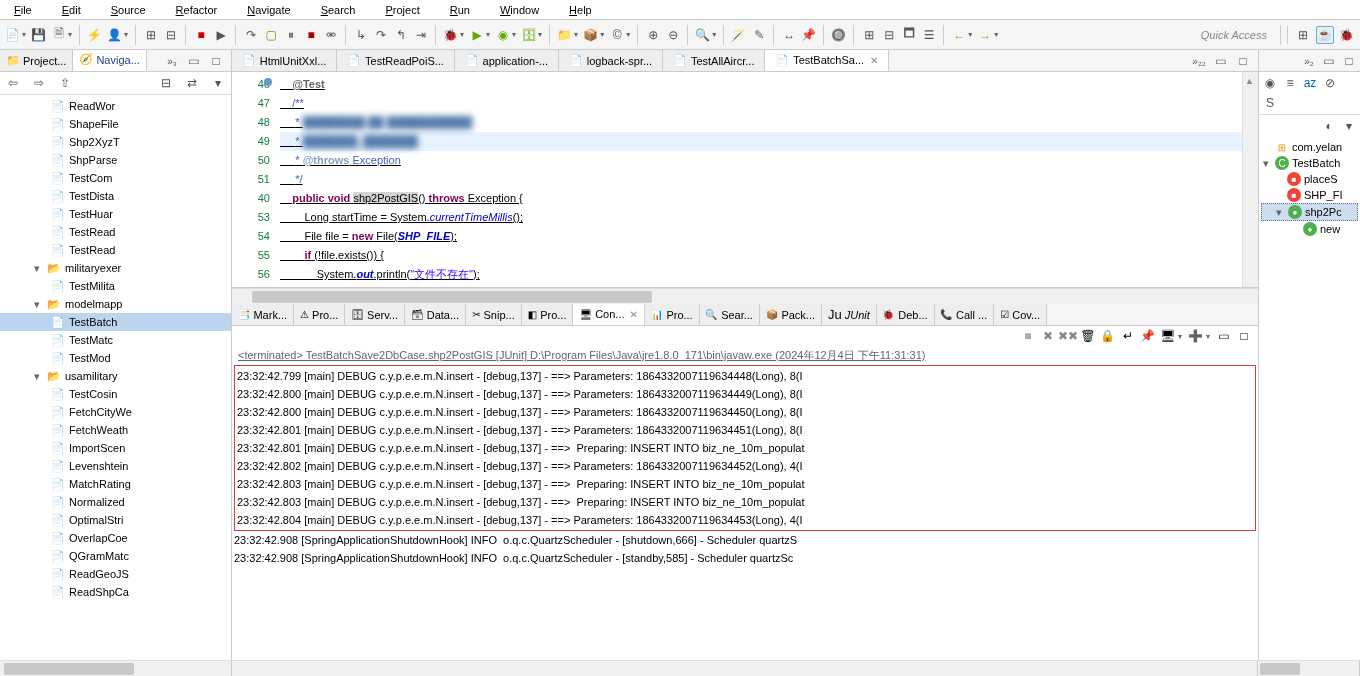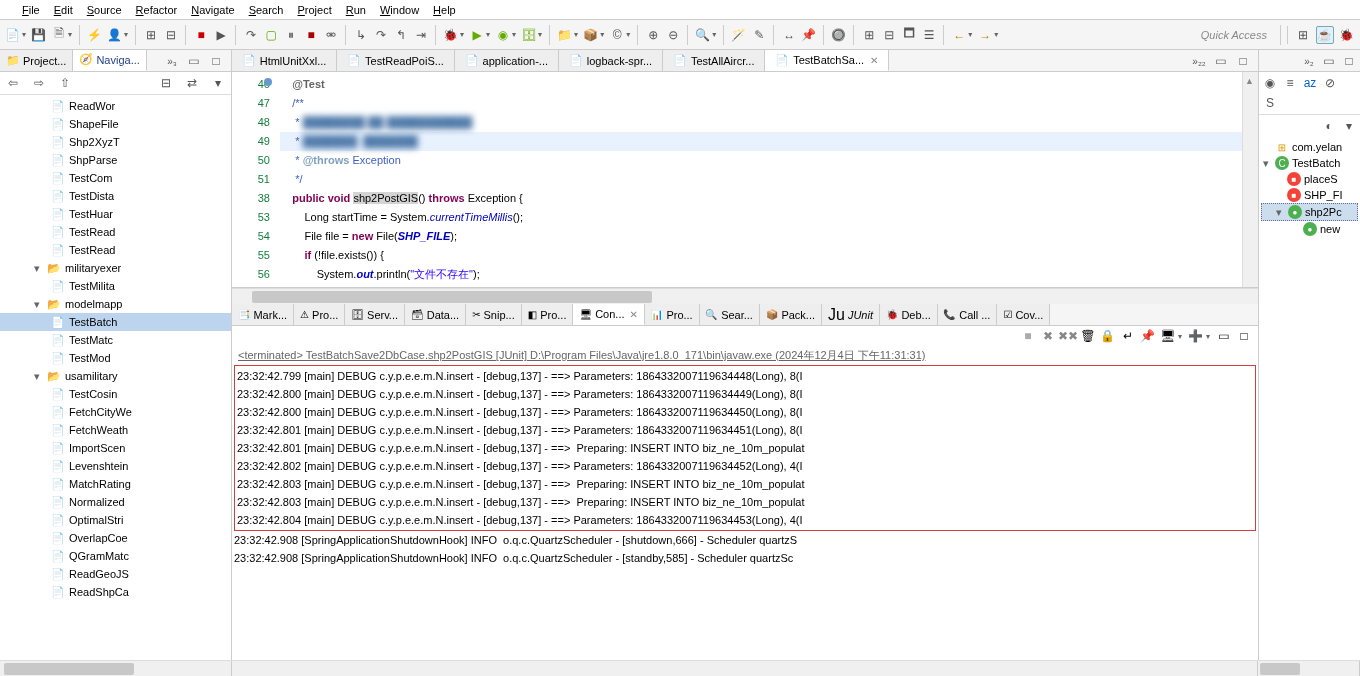--- a/index.html
+++ b/index.html
@@ -1,17 +1,17 @@
 <!DOCTYPE html>
 <html><head>
 <meta charset="utf-8">
 <style>
 * { margin:0; padding:0; box-sizing:border-box; font-family:"Segoe UI",Tahoma,sans-serif; font-size:11px; }
 body { background:#f0f0f0; width:1360px; height:676px; overflow:hidden; position:relative; }
-.menubar { background:#fff; border-bottom:1px solid #ccc; height:20px; display:flex; align-items:center; padding-left:16px; gap:2px; }
+.menubar { background:#fff; border-bottom:1px solid #ccc; height:20px; display:flex; align-items:center; padding-left:8px; gap:18px; }
 .menubar span { padding:1px 6px; cursor:pointer; }
 .menubar span u { text-decoration:underline; }
 .toolbar { background:#f5f5f5; border-bottom:1px solid #ccc; height:30px; display:flex; align-items:center; padding:0 4px; gap:2px; }
 .tb-ico { width:18px; height:18px; display:inline-flex; align-items:center; justify-content:center; font-size:12px; color:#555; border:1px solid transparent; border-radius:2px; }
 .tb-sep { width:2px; height:20px; border-left:1px solid #ccc; margin:0 3px; }
 .tb-drop { font-size:8px; color:#666; margin-left:-2px; margin-right:2px; }
 .quick-access { margin-left:auto; color:#888; font-style:italic; padding-right:8px; }
 .persp-btns { border-left:1px solid #ccc; padding-left:6px; display:flex; gap:4px; }
 .persp-btns .active { border:1px solid #7aa; background:#e0f0ff; }
 
@@ -35,21 +35,21 @@
 
 .center-pane { flex:1; display:flex; flex-direction:column; background:#fff; }
 .editor-tabs { display:flex; background:#f5f5f5; border-bottom:1px solid #ccc; height:22px; overflow:hidden; }
 .editor-tab { padding:2px 10px; border-right:1px solid #ccc; background:#eee; display:flex; align-items:center; gap:4px; white-space:nowrap; font-size:11px; }
 .editor-tab.active { background:#fff; border-bottom:1px solid #fff; }
 .close-x { color:#888; font-size:10px; margin-left:2px; }
 .editor-body { display:flex; height:216px; overflow:hidden; position:relative; border-bottom:1px solid #ccc; }
 .gutter { width:48px; text-align:right; padding-right:10px; background:#fff; color:#15803d; font-family:Consolas,monospace; font-size:12px; line-height:19px; padding-top:3px; }
 .gut-ln { position:relative; }
 .gut-mark { position:absolute; right:-2px; top:3px; width:8px; height:8px; border-radius:50%; background:#6699cc; }
-.code { flex:1; font-family:Consolas,monospace; font-size:12px; line-height:19px; padding-top:3px; white-space:pre; overflow:auto; }
+.code { flex:1; font-family:Consolas,monospace; font-size:12px; line-height:19px; padding-top:3px; white-space:pre; overflow:auto;text-decoration:underline; }
 .kw-ann { color:#646464; font-weight:bold; }
 .kw-doc { color:#3F5FBF; }
 .kw-doctag { color:#7F9FBF; font-weight:bold; }
 .kw { color:#7F0055; font-weight:bold; }
 .kw-it { font-style:italic; color:#0000C0; }
 .kw-str { color:#2A00FF; }
 .hl-line { background:#e8f2fe; display:block; }
 .hl-method { background:#d4d4d4; }
 .scroll-h { height:16px; background:#f0f0f0; border-top:1px solid #ddd; position:relative; }
 .scroll-h-thumb { position:absolute; left:20px; width:400px; height:12px; top:2px; background:#c8c8c8; border-radius:2px; }
@@ -357,21 +357,21 @@
         </div>
       </div>
     <div class="editor-body">
       <div class="gutter" id="gutter">
           <div class="gut-ln">46<span class="gut-mark"></span></div>
           <div class="gut-ln">47</div>
           <div class="gut-ln">48</div>
           <div class="gut-ln">49</div>
           <div class="gut-ln">50</div>
           <div class="gut-ln">51</div>
-          <div class="gut-ln">38</div>
+          <div class="gut-ln">40</div>
           <div class="gut-ln">53</div>
           <div class="gut-ln">54</div>
           <div class="gut-ln">55</div>
           <div class="gut-ln">56</div>
         </div>
       <div class="code" id="code"><div>    <span class="kw-ann">@Test</span></div><div>    <span class="kw-doc">/**</span></div><div>     <span class="kw-doc">* <span style="filter:blur(3px);color:#507aaa">████████ ██ ███████████</span></span></div><div class="hl-line">     <span class="kw-doc">* <span style="filter:blur(3px);color:#507aaa">███████  ███████</span></span></div><div>     <span class="kw-doc">* <span class="kw-doctag">@throws</span> Exception</span></div><div>     <span class="kw-doc">*/</span></div><div>    <span class="kw">public</span> <span class="kw">void</span> <span class="hl-method">shp2PostGIS</span>() <span class="kw">throws</span> Exception {</div><div>        Long startTime = System.<span class="kw-it">currentTimeMillis</span>();</div><div>        File file = <span class="kw">new</span> File(<span class="kw-it" style="font-weight:bold">SHP_FILE</span>);</div><div>        <span class="kw">if</span> (!file.exists()) {</div><div>            System.<span class="kw-it" style="font-weight:bold">out</span>.println(<span class="kw-str">"文件不存在"</span>);</div></div>
       <div style="width:16px;background:#f0f0f0;border-left:1px solid #ddd;position:relative">
         <div style="position:absolute;top:4px;left:2px;width:10px;font-size:9px;color:#888">▲</div>
       </div>
     </div>
@@ -415,21 +415,21 @@
         </div>
         <div class="btab">
           <span style="font-size:10px">🔍</span>
           <span>Sear...</span>
         </div>
         <div class="btab">
           <span style="font-size:10px">📦</span>
           <span>Pack...</span>
         </div>
         <div class="btab">
-          <span style="font-size:16px">Ju</span>
+          <span style="font-size:13px">Ju</span>
           <span style="font-weight:normal;font-style:italic">JUnit</span>
         </div>
         <div class="btab">
           <span style="font-size:10px">🐞</span>
           <span>Deb...</span>
         </div>
         <div class="btab">
           <span style="font-size:10px">📞</span>
           <span>Call ...</span>
         </div>

